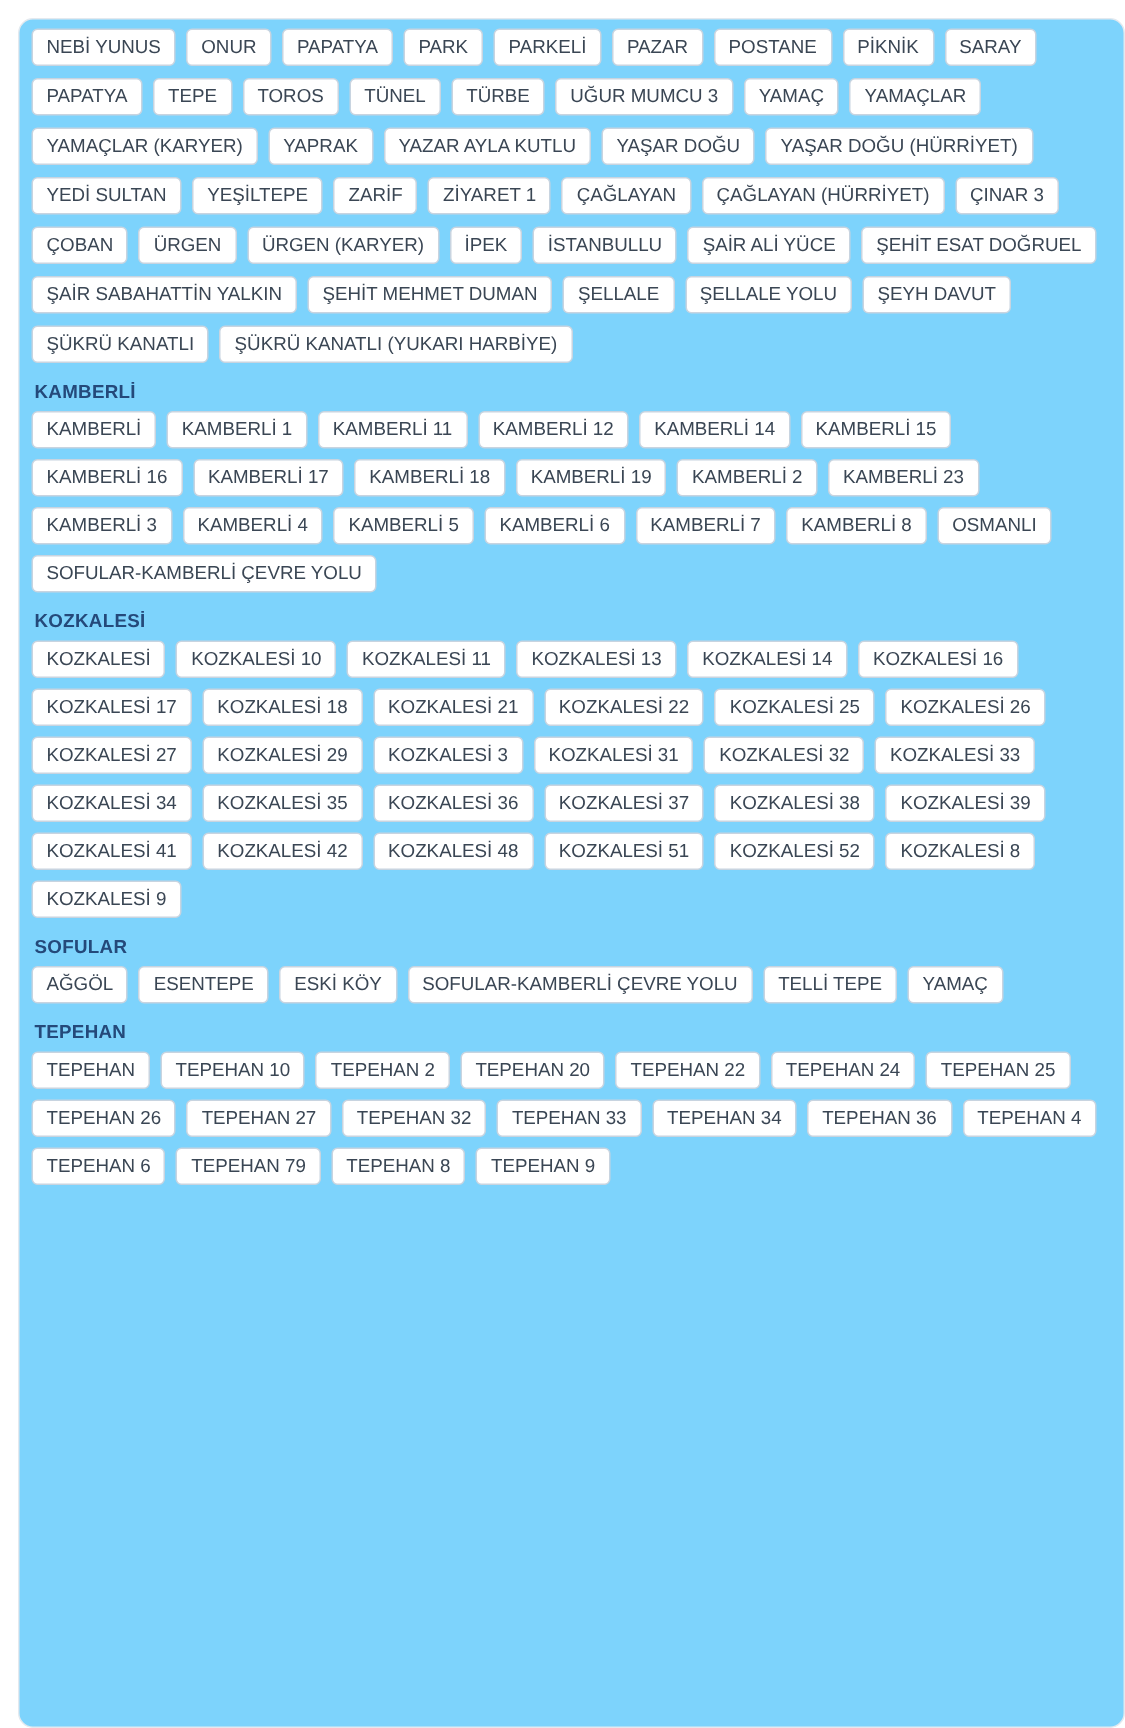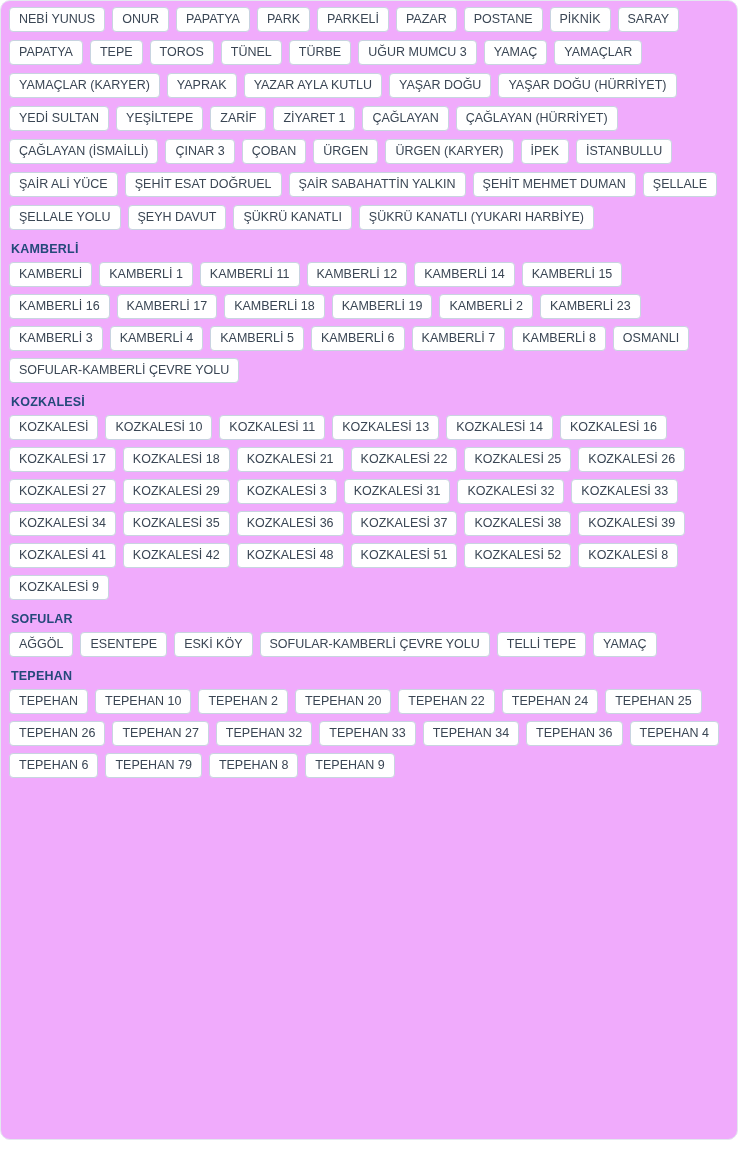--- a/index.html
+++ b/index.html
@@ -10,22 +10,22 @@
   body {
     width: 750px;
     min-height: 1152px;
     font-family: "Liberation Sans", sans-serif;
     color: #2a3542;
   }
   .panel {
     position: relative;
     width: 738px;
     min-height: 1140px;
-    margin: 0;
-    background: #f0abfc;
+    margin: 12px;
+    background: #7dd3fc;
     border: 1px solid #e3e9ef;
     border-radius: 10px;
     box-sizing: border-box;
     padding: 6px 10px 10px 8px;
   }
   .group {
     margin-bottom: 2px;
   }
   .group-title {
     font-size: 12.5px;
@@ -88,21 +88,20 @@
           <button class="chip" type="button">YAPRAK</button>
           <button class="chip" type="button">YAZAR AYLA KUTLU</button>
           <button class="chip" type="button">YAŞAR DOĞU</button>
           <button class="chip" type="button">YAŞAR DOĞU (HÜRRİYET)</button>
           <button class="chip" type="button">YEDİ SULTAN</button>
           <button class="chip" type="button">YEŞİLTEPE</button>
           <button class="chip" type="button">ZARİF</button>
           <button class="chip" type="button">ZİYARET 1</button>
           <button class="chip" type="button">ÇAĞLAYAN</button>
           <button class="chip" type="button">ÇAĞLAYAN (HÜRRİYET)</button>
-          <button class="chip" type="button">ÇAĞLAYAN (İSMAİLLİ)</button>
           <button class="chip" type="button">ÇINAR 3</button>
           <button class="chip" type="button">ÇOBAN</button>
           <button class="chip" type="button">ÜRGEN</button>
           <button class="chip" type="button">ÜRGEN (KARYER)</button>
           <button class="chip" type="button">İPEK</button>
           <button class="chip" type="button">İSTANBULLU</button>
           <button class="chip" type="button">ŞAİR ALİ YÜCE</button>
           <button class="chip" type="button">ŞEHİT ESAT DOĞRUEL</button>
           <button class="chip" type="button">ŞAİR SABAHATTİN YALKIN</button>
           <button class="chip" type="button">ŞEHİT MEHMET DUMAN</button>

